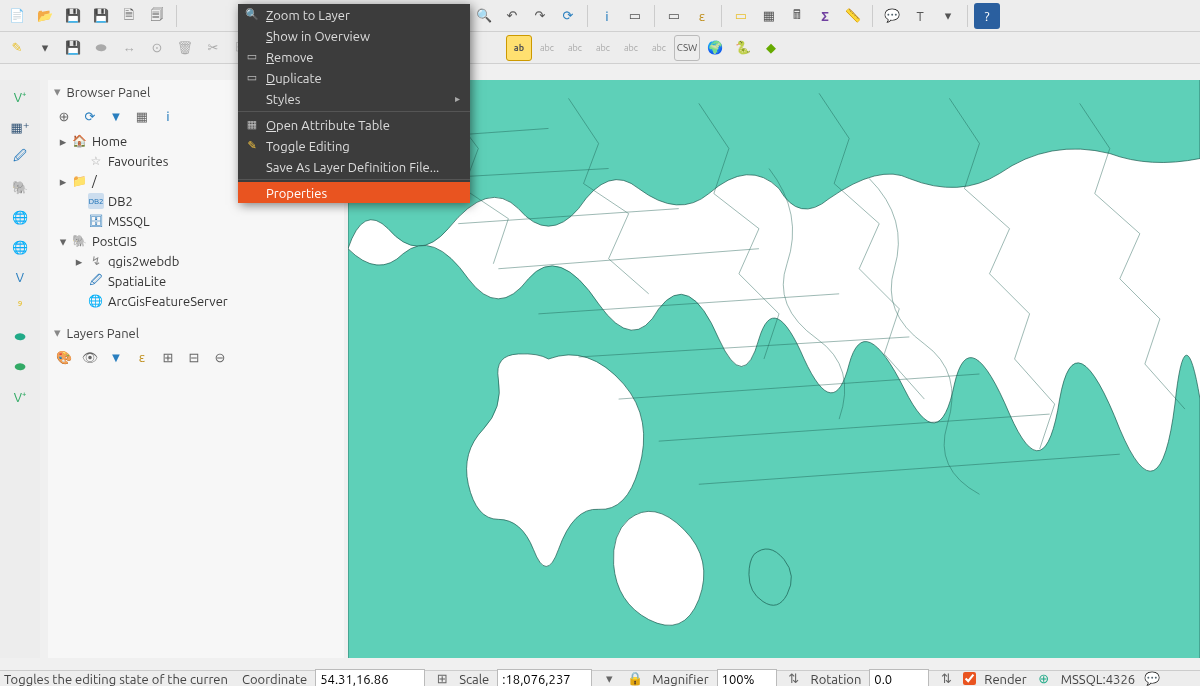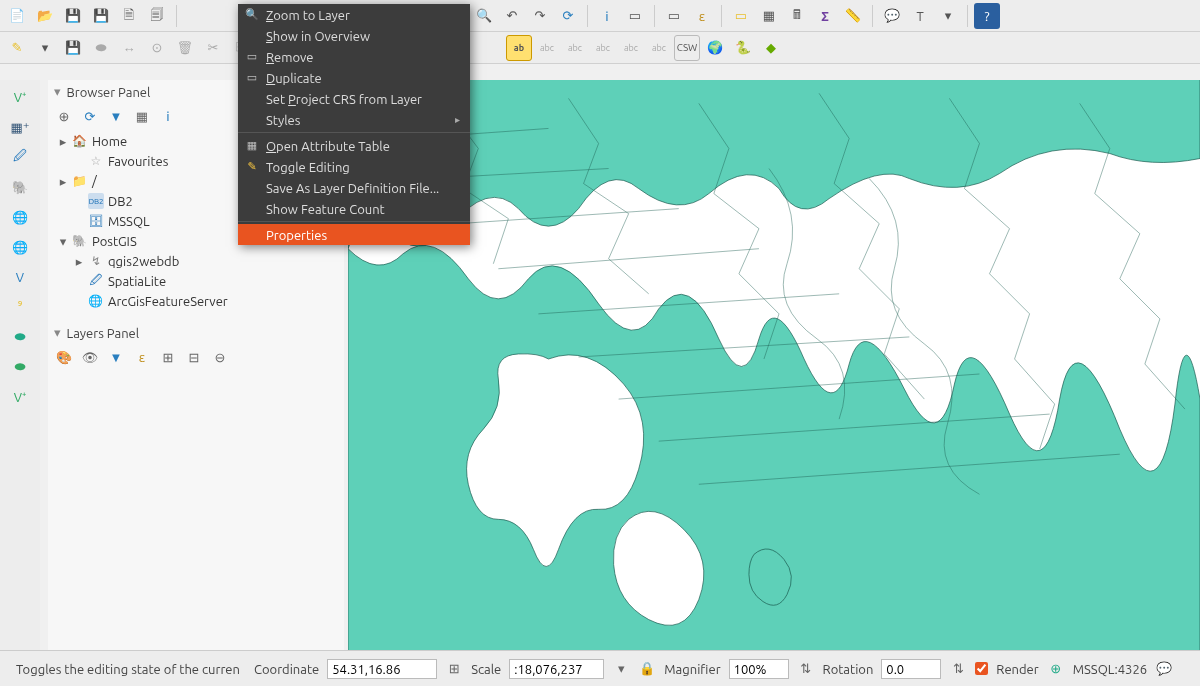--- a/index.html
+++ b/index.html
@@ -38,21 +38,21 @@
 
 .ctxmenu { position: absolute; left: 238px; top: 4px; width: 232px; background: #3c3c3c; color: #ddd; box-shadow: 2px 2px 10px rgba(0,0,0,0.5); font-size: 13px; z-index: 100; }
 .cm-item { display: flex; align-items: center; height: 21px; padding: 0 10px 0 28px; position: relative; cursor: pointer; }
 .cm-item.hl { background: #e95420; color: #ffffff; }
 .cm-sep { height: 1px; background: #555; margin: 2px 0; }
 .cm-icon { position: absolute; left: 6px; width: 16px; height: 16px; display: flex; align-items: center; justify-content: center; font-size: 11px; }
 .cm-arrow { margin-left: auto; font-size: 10px; color: #aaa; }
 .cm-item u { text-decoration: underline; }
 
 
-.statusbar { position: absolute; left: 0; right: 0; bottom: 0; height: 36px; background: #ededed; display: flex; align-items: center; padding: 0 16px; gap: 8px; font-size: 12px; color: #444; border-top: 1px solid #ccc; }
+.statusbar { position: absolute; left: 0; right: 0; bottom: 0; height: 16px; background: #ededed; display: flex; align-items: center; padding: 0 4px; gap: 8px; font-size: 12px; color: #444; border-top: 1px solid #ccc; }
 .sb-input { border: 1px solid #bbb; height: 20px; padding: 0 4px; background: #fff; }
 .sb-label { white-space: nowrap; }
 .sb-icon { width: 18px; height: 18px; display: inline-flex; align-items: center; justify-content: center; color: #666; }
 .sb-check { accent-color: #e95420; }
 </style>
 </head>
 <body>
 
 <div class="toolbar-row">
   <div class="tb-btn">📄</div>
@@ -248,40 +248,34 @@
     </div>
     <div class="cm-item">
       <span class="cm-icon" style="color:#bbb">▭</span>
       <span><u>R</u>emove</span>
     </div>
     <div class="cm-item">
       <span class="cm-icon" style="color:#bbb">▭</span>
       <span><u>D</u>uplicate</span>
     </div>
     <div class="cm-item">
-      <span>Set <u>P</u>roject CRS from Layer</span>
-    </div>
-    <div class="cm-item">
       <span>Styles</span>
       <span class="cm-arrow">▸</span>
     </div>
     <div class="cm-sep"></div>
     <div class="cm-item">
       <span class="cm-icon" style="color:#bbb">▦</span>
       <span><u>O</u>pen Attribute Table</span>
     </div>
     <div class="cm-item">
       <span class="cm-icon" style="color:#f0c040">✎</span>
       <span>Toggle Editing</span>
     </div>
     <div class="cm-item">
       <span>Save As Layer Definition File...</span>
-    </div>
-    <div class="cm-item">
-      <span>Show Feature Count</span>
     </div>
     <div class="cm-sep"></div>
     <div class="cm-item hl">
       <span>Properties</span>
     </div>
   </div>
 
 <div class="statusbar">
   <span class="sb-label" style="width:230px;overflow:hidden">Toggles the editing state of the curren</span>
   <span class="sb-label">Coordinate</span>

